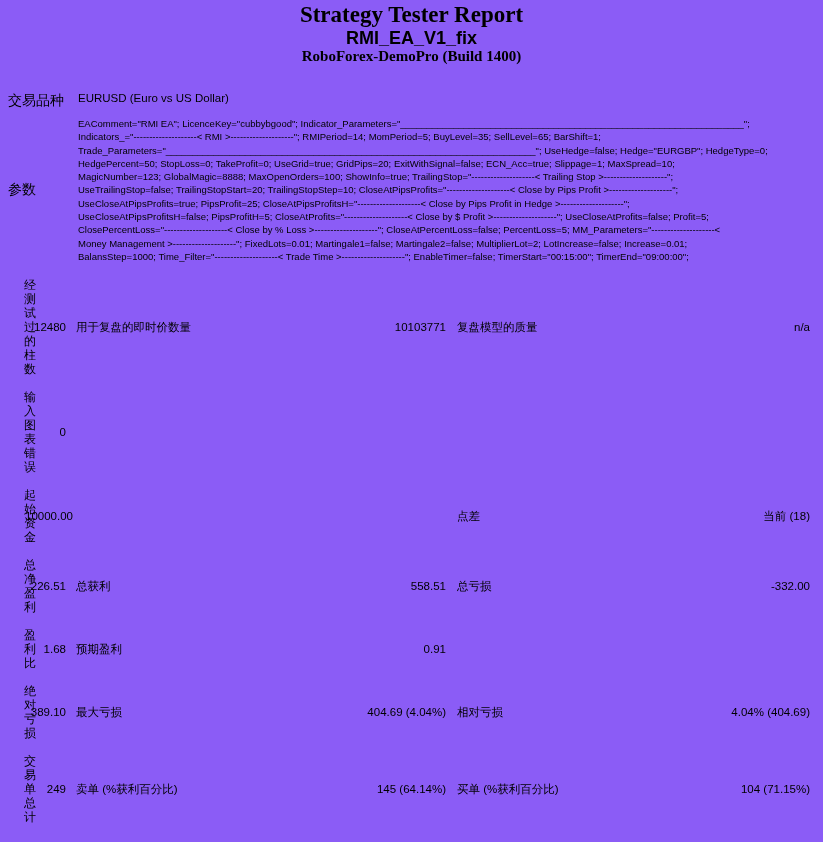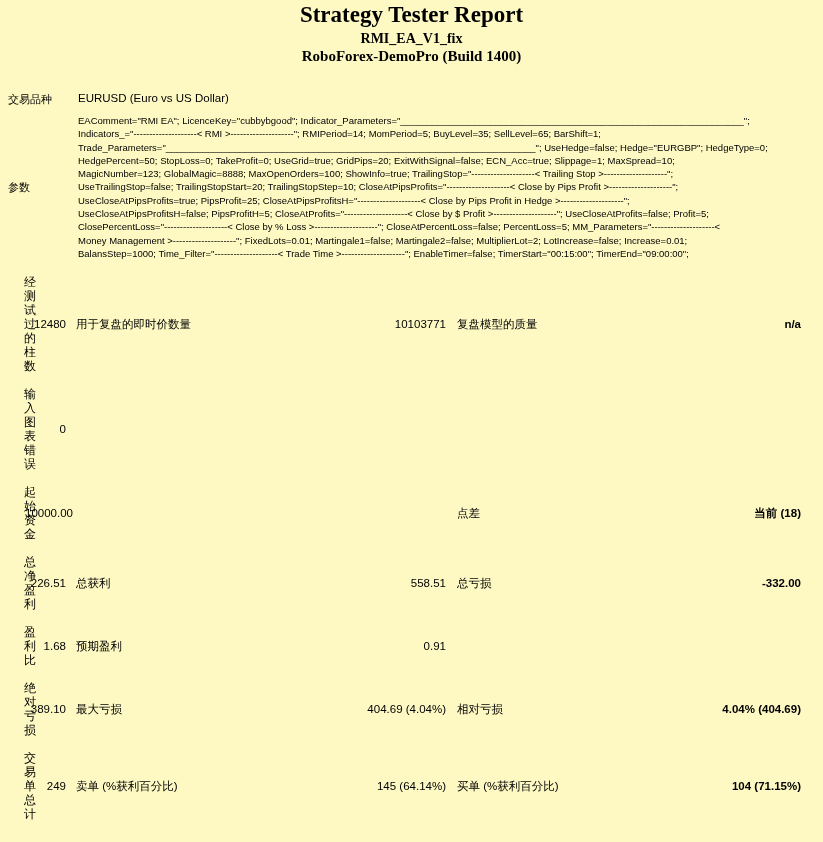--- a/index.html
+++ b/index.html
@@ -7,34 +7,34 @@
     padding: 0;
     background: #ffffff;
     color: #000000;
     font-family: "Liberation Sans", sans-serif;
   }
   .page {
     position: relative;
     width: 823px;
     height: 842px;
     overflow: hidden;
-    background: #fef9c3;
+    background: #8b5cf6;
   }
   
   .report-header { text-align: center; padding-top: 2px; }
   .report-title {
     font-family: "Liberation Serif", serif;
     font-weight: bold;
     font-size: 23px;
     line-height: 26px;
   }
   .report-subtitle {
-    font-family: Liberation Serif, serif;
+    font-family: Liberation Sans, sans-serif;
     font-weight: bold;
-    font-size: 14px;
+    font-size: 18px;
     line-height: 21px;
   }
   .report-server {
     font-family: "Liberation Serif", serif;
     font-weight: bold;
     font-size: 15px;
     line-height: 15px;
   }
   
   table { border-collapse: collapse; }
@@ -42,21 +42,21 @@
   .info-table {
     width: 823px;
     table-layout: fixed;
     margin-top: 24px;
     font-size: 11.5px;
   }
   .info-table td { vertical-align: top; padding: 4px 0 3px 0; }
   .info-table td.lbl {
     width: 78px;
     padding-left: 8px;
-    font-size: 11px;
+    font-size: 14px;
     white-space: nowrap;
   }
   .info-table td.val { font-size: 11.5px; margin-left: 46px; }
   .info-table tr.param-row td.lbl { vertical-align: middle; }
   .param-block { padding-right: 10px; }
   .param-line {
     font-size: 9.5px;
     line-height: 13.3px;
     white-space: nowrap;
     letter-spacing: 0;
@@ -73,21 +73,21 @@
     padding-left: 24px;
     font-size: 12px;
     line-height: 14px;
     word-break: break-all;
     white-space: normal;
   }
   .results-table td.c2 { text-align: right; white-space: nowrap; }
   .results-table td.c3 { padding-left: 9px;  white-space: nowrap; }
   .results-table td.c4 { text-align: right;  white-space: nowrap; }
   .results-table td.c5 { padding-left: 10px; white-space: nowrap; }
-  .results-table td.c6 { text-align: right; padding-right: 22px; white-space: nowrap; font-weight: bold; }
+  .results-table td.c6 { text-align: right; padding-right: 13px; white-space: nowrap; }
 </style>
 </head>
 <body>
 
 <div class="page">
 
   <div class="report-header">
     <div class="report-title">Strategy Tester Report</div>
     <div class="report-subtitle">RMI_EA_V1_fix</div>
     <div class="report-server">RoboForex-DemoPro (Build 1400)</div>

